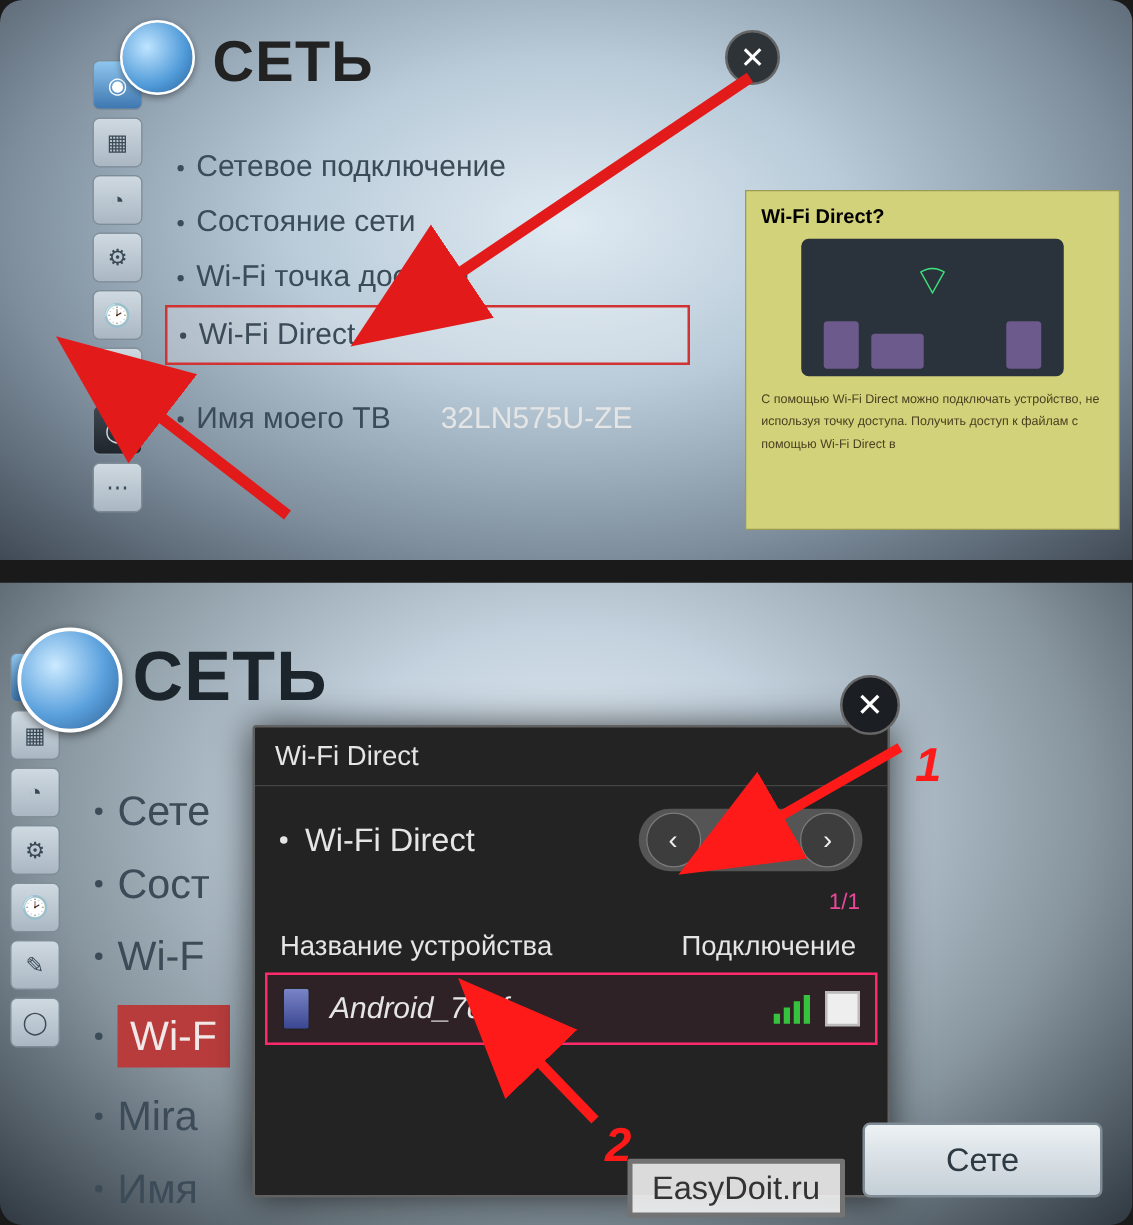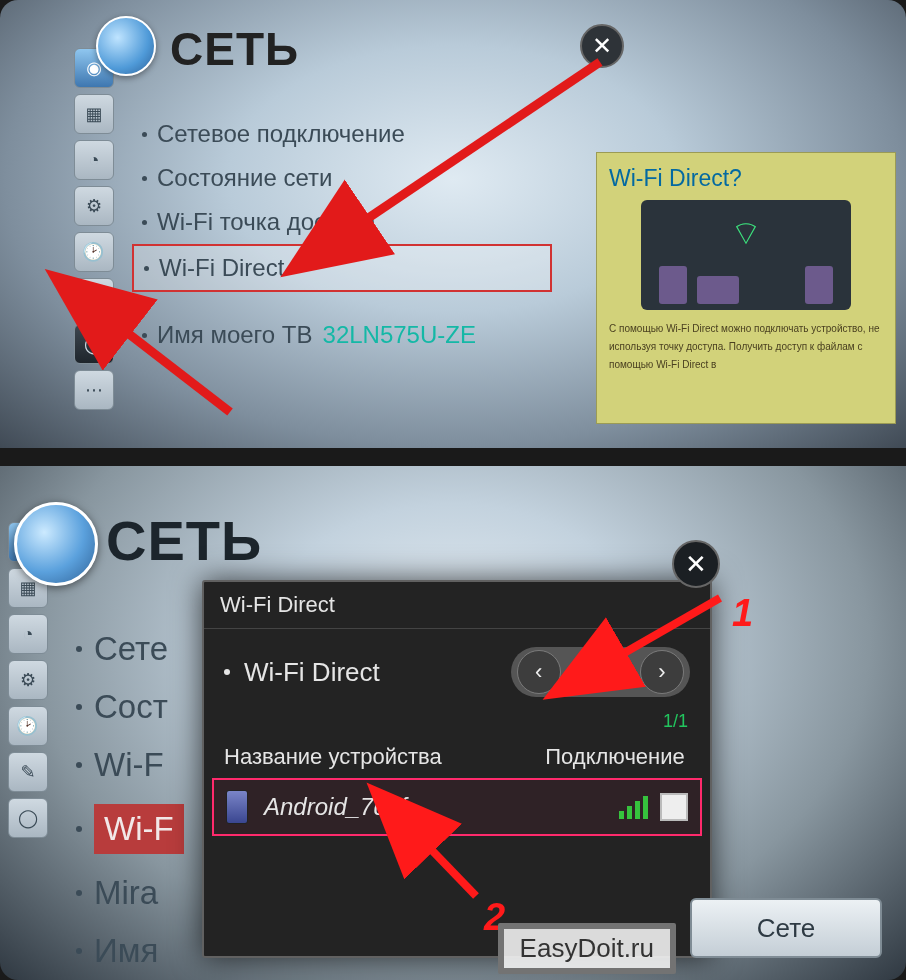--- a/index.html
+++ b/index.html
@@ -23,25 +23,25 @@
 
 .panel1{position:absolute;left:120px;top:2px;right:0;bottom:0;}
 .p1-title{position:absolute;left:50px;top:20px;font-size:46px;font-weight:bold;color:#222;letter-spacing:1px;}
 .p1-globe{position:absolute;left:-24px;top:14px;width:56px;height:56px;border-radius:50%;background:radial-gradient(circle at 35% 35%,#bfe4ff 0%,#4f9ad8 60%,#2b5e96 100%);border:2px solid #fff;box-shadow:0 2px 6px rgba(0,0,0,.4);}
 .p1-close{position:absolute;left:460px;top:22px;width:40px;height:40px;border-radius:50%;background:#2e3338;color:#fff;font-size:24px;display:flex;align-items:center;justify-content:center;border:2px solid #666;}
 
 .menu{position:absolute;left:12px;top:110px;width:420px;}
 .mitem{font-size:24px;color:#3b4b57;padding:8px 10px;display:flex;align-items:center;gap:10px;}
 .mitem .dot{width:5px;height:5px;background:#3b4b57;border-radius:50%;}
 .mitem.sel{border:2px solid #d13232;background:rgba(255,255,255,.25);}
-.mitem .val{color:#14b8a6;}
+.mitem .val{margin-left:30px;color:#e5e5e5;}
 
 
 .tip{position:absolute;right:10px;top:150px;width:274px;height:246px;background:#d2d27a;border:1px solid #9b9b55;padding:12px;color:#4a4020;font-size:16px;filter:blur(.4px);}
-.tip-title{font-size:23px;color:#0369a1;margin-bottom:8px;}
+.tip-title{font-size:16px;color:#000000;margin-bottom:8px;font-weight:bold;}
 .tip-img{width:210px;height:110px;background:#2a333b;border-radius:6px;margin:6px auto 10px;position:relative;}
 .tip-img .wifi{position:absolute;left:50%;top:30%;transform:translate(-50%,-50%);width:50px;height:50px;border-radius:50%;color:#3ce27d;font-size:34px;display:flex;align-items:center;justify-content:center;}
 .tip-img .dev{position:absolute;bottom:6px;width:28px;height:38px;background:#6c5a8c;border-radius:3px;}
 .tip-img .d1{left:18px;} .tip-img .d2{left:56px;height:28px;width:42px;top:auto;bottom:6px;} .tip-img .d3{right:18px;}
 .tip-text{font-size:10px;line-height:18px;}
 
 
 .arrow{position:absolute;pointer-events:none;}
 .arrow svg{overflow:visible;}
 
@@ -57,37 +57,37 @@
 
 .dlg{position:absolute;left:150px;top:110px;width:506px;height:374px;background:#232323;border:2px solid #616161;border-radius:3px;color:#e5e5e5;box-shadow:0 0 30px rgba(0,0,0,.7);}
 .dlg-title{padding:10px 16px;font-size:22px;border-bottom:1px solid #444;}
 .dlg-close{position:absolute;right:-10px;top:-42px;width:44px;height:44px;border-radius:50%;background:#1b1f23;border:2px solid #666;color:#fff;font-size:26px;display:flex;align-items:center;justify-content:center;}
 .dlg-row{display:flex;align-items:center;padding:18px 20px 14px;gap:14px;}
 .dlg-row .dot{width:6px;height:6px;background:#e5e5e5;border-radius:50%;}
 .dlg-row .lbl{font-size:26px;flex:1;}
 .toggle{display:flex;align-items:center;background:#555;border-radius:28px;height:50px;padding:0 6px;gap:6px;}
 .tbtn{width:42px;height:42px;border-radius:50%;background:#3d3d3d;border:1px solid #7a7a7a;color:#eee;display:flex;align-items:center;justify-content:center;font-size:22px;}
 .tval{font-size:24px;padding:0 10px;}
-.pager{text-align:right;padding:0 22px;font-size:18px;color:#22c55e;}
+.pager{text-align:right;padding:0 22px;font-size:18px;color:#ec4899;}
 .hdr{display:flex;padding:12px 20px 8px;font-size:22px;}
 .hdr .h1{flex:1;} .hdr .h2{width:150px;text-align:center;}
 .devrow{display:flex;align-items:center;margin:0 8px;padding:10px 12px;border:2px solid #ff2a6c;background:rgba(255,42,108,.06);font-style:italic;}
 .devrow .phone{width:20px;height:32px;background:linear-gradient(#7a85c8,#3a4690);border:1px solid #222;border-radius:3px;margin-right:16px;}
 .devrow .name{font-size:24px;flex:1;}
 .sig{display:flex;align-items:flex-end;gap:3px;margin-right:12px;}
 .sig span{width:5px;background:#36c23d;}
 .sig span:nth-child(1){height:8px;} .sig span:nth-child(2){height:13px;} .sig span:nth-child(3){height:18px;} .sig span:nth-child(4){height:23px;}
 .chk{width:24px;height:24px;border:2px solid #bbb;background:#eee;}
 
 .searchbtn{position:absolute;right:24px;bottom:22px;width:188px;height:56px;background:linear-gradient(#ecf1f4,#c4ced6);border:2px solid #7f8c95;border-radius:6px;color:#2e3a43;font-size:26px;display:flex;align-items:center;justify-content:center;}
 
 .redlbl{position:absolute;font-size:38px;font-weight:bold;color:#ff1a1a;font-style:italic;}
 .r1{left:680px;top:122px;} .r2{left:432px;top:426px;}
 
-.watermark{position:absolute;right:230px;bottom:6px;background:rgba(245,245,245,.88);color:#333;font-size:26px;padding:4px 16px;border:6px solid #737373;border-radius:2px;}
+.watermark{position:absolute;right:230px;bottom:6px;background:rgba(245,245,245,.88);color:#333;font-size:26px;padding:4px 16px;border:4px solid #737373;border-radius:2px;}
 </style>
 </head>
 <body>
 
 <div class="shot shot1">
   <div class="bg"></div>
 
   <div class="iconbar">
     <div class="ibtn globe">◉</div>
     <div class="ibtn">▦</div>

